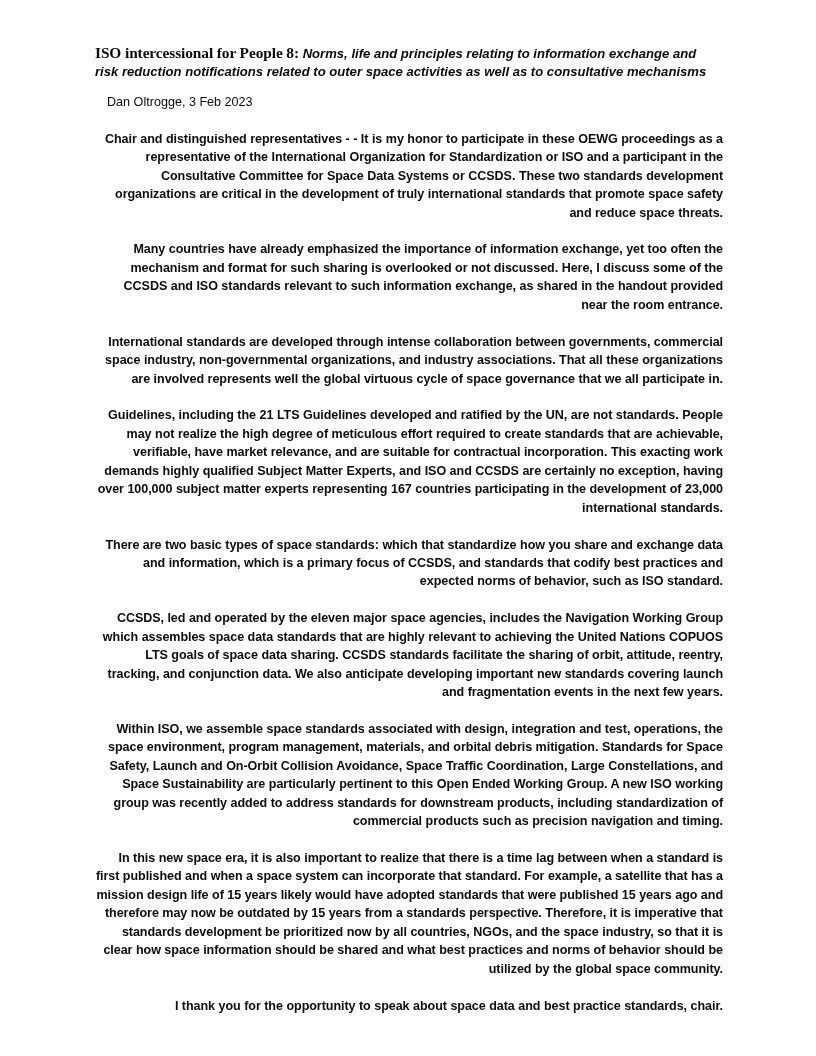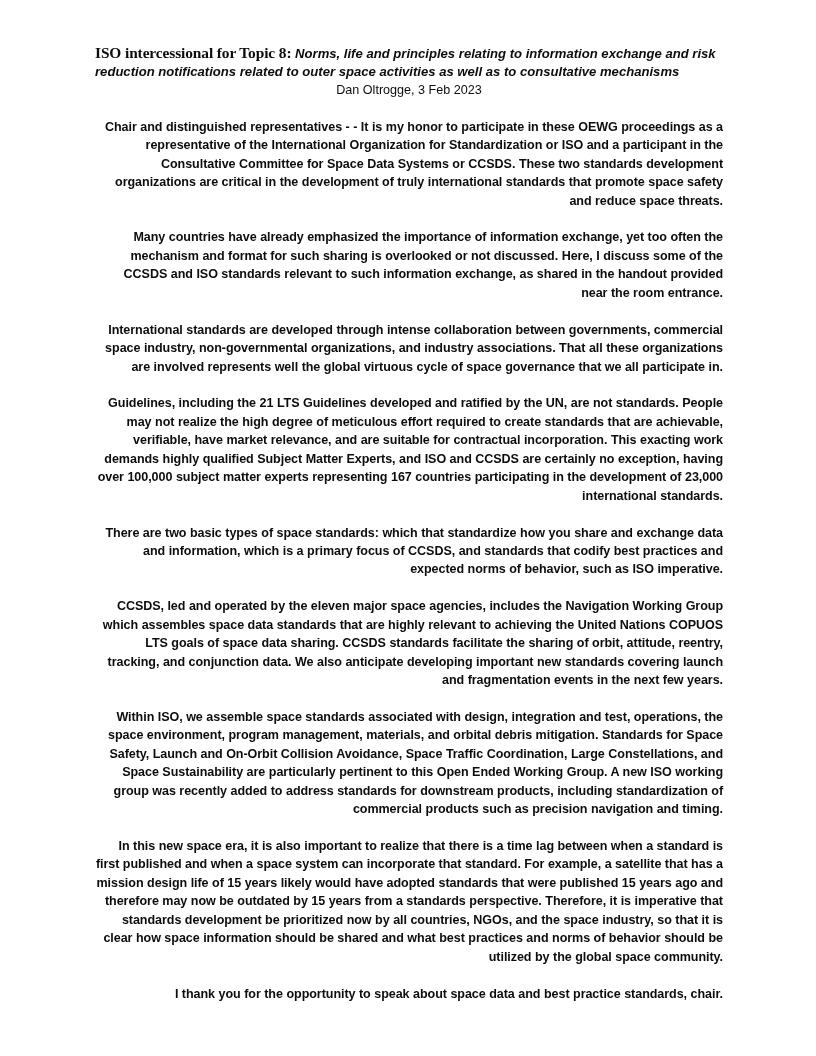--- a/index.html
+++ b/index.html
@@ -51,26 +51,25 @@
   }
 
   .title-sans-italic {
     font-family: "Liberation Sans", sans-serif;
     font-weight: bold;
     font-style: italic;
     font-size: 13.1px;
   }
 
   .doc-byline {
-    margin: 0;
+    margin: 12px;
     font-size: 12.6px;
     line-height: 18.2px;
     font-weight: normal;
     font-style: normal;
-    text-align: center;
   }
 
   
   .para {
     margin: 0 0 18.4px 0;
     font-size: 12.55px;
     line-height: 18.45px;
     font-weight: bold;
     text-align: right;
     letter-spacing: -0.06px;
@@ -91,31 +90,31 @@
   }
 </style>
 </head>
 <body>
 
 <div class="page">
   <div class="doc-body">
 
     <div class="title-block">
       <p class="doc-title">
-        <span class="title-serif">ISO intercessional for Topic 8:</span><span class="title-sans-italic"> Norms, life and principles relating to information exchange and risk reduction notifications related to outer space activities as well as to consultative mechanisms</span>
+        <span class="title-serif">ISO intercessional for People 8:</span><span class="title-sans-italic"> Norms, life and principles relating to information exchange and risk reduction notifications related to outer space activities as well as to consultative mechanisms</span>
       </p>
       <p class="doc-byline">Dan Oltrogge, 3 Feb 2023</p>
     </div>
 
     <div id="paragraph-container">
         <p class="para first-para"><span>Chair and distinguished representatives - - It is my honor to participate in these OEWG proceedings as a representative of the International Organization for Standardization or ISO and a participant in the Consultative Committee for Space Data Systems or CCSDS. These two standards development organizations are critical in the development of truly international standards that promote space safety and reduce space threats.</span></p>
         <p class="para"><span>Many countries have already emphasized the importance of information exchange, yet too often the mechanism and format for such sharing is overlooked or not discussed.  Here, I discuss some of the CCSDS and ISO standards relevant to such information exchange, as shared in the handout provided near the room entrance.</span></p>
         <p class="para"><span>International standards are developed through intense collaboration between governments, commercial space industry, non-governmental organizations, and industry associations. That </span><span class="u">all</span><span> these organizations </span><span class="u">are</span><span> involved represents well the global virtuous cycle of space governance that we all participate in.</span></p>
         <p class="para"><span>Guidelines, including the 21 LTS Guidelines developed and ratified by the UN, are not standards. People may not realize the high degree of meticulous effort required to create standards that are achievable, verifiable, have market relevance, and are suitable for contractual incorporation. This exacting work demands highly qualified Subject Matter Experts, and ISO and CCSDS are certainly no exception, having over 100,000 subject matter experts representing 167 countries participating in the development of 23,000 international standards.</span></p>
-        <p class="para"><span>There are two basic types of space standards: which that standardize how you </span><span class="u">share and exchange data and information</span><span>, which is a primary focus of CCSDS, and standards that </span><span class="u">codify best practices and expected norms of behavior</span><span>, such as ISO imperative.</span></p>
+        <p class="para"><span>There are two basic types of space standards: which that standardize how you </span><span class="u">share and exchange data and information</span><span>, which is a primary focus of CCSDS, and standards that </span><span class="u">codify best practices and expected norms of behavior</span><span>, such as ISO standard.</span></p>
         <p class="para"><span>CCSDS, led and operated by the eleven major space agencies, includes the Navigation Working Group which assembles space data standards that are highly relevant to achieving the United Nations COPUOS LTS goals of space data sharing.  CCSDS standards facilitate the sharing of orbit, attitude, reentry, tracking, and conjunction data. We also anticipate developing important new standards covering launch and fragmentation events in the next few years.</span></p>
         <p class="para"><span>Within ISO, we assemble space standards associated with design, integration and test, operations, the space environment, program management, materials, and orbital debris mitigation. Standards for Space Safety, Launch and On-Orbit Collision Avoidance, Space Traffic Coordination, Large Constellations, and Space Sustainability are particularly pertinent to this Open Ended Working Group. A new ISO working group was recently added to address standards for downstream products, including standardization of commercial products such as precision navigation and timing.</span></p>
         <p class="para"><span>In this new space era, it is also important to realize that there is a time lag between when a standard is first published and when a space system can incorporate that standard. For example, a satellite that has a mission design life of 15 years likely would have adopted standards that were published 15 years ago and therefore may now be outdated by 15 years from a standards perspective. Therefore, it is imperative that standards development be prioritized now by all countries, NGOs, and the space industry, so that it is clear how space information should be shared and what best practices and norms of behavior should be utilized by the global space community.</span></p>
         <p class="para"><span>I thank you for the opportunity to speak about space data and best practice standards, chair.</span></p>
       </div>
 
   </div>
 </div>
 
 </body></html>

